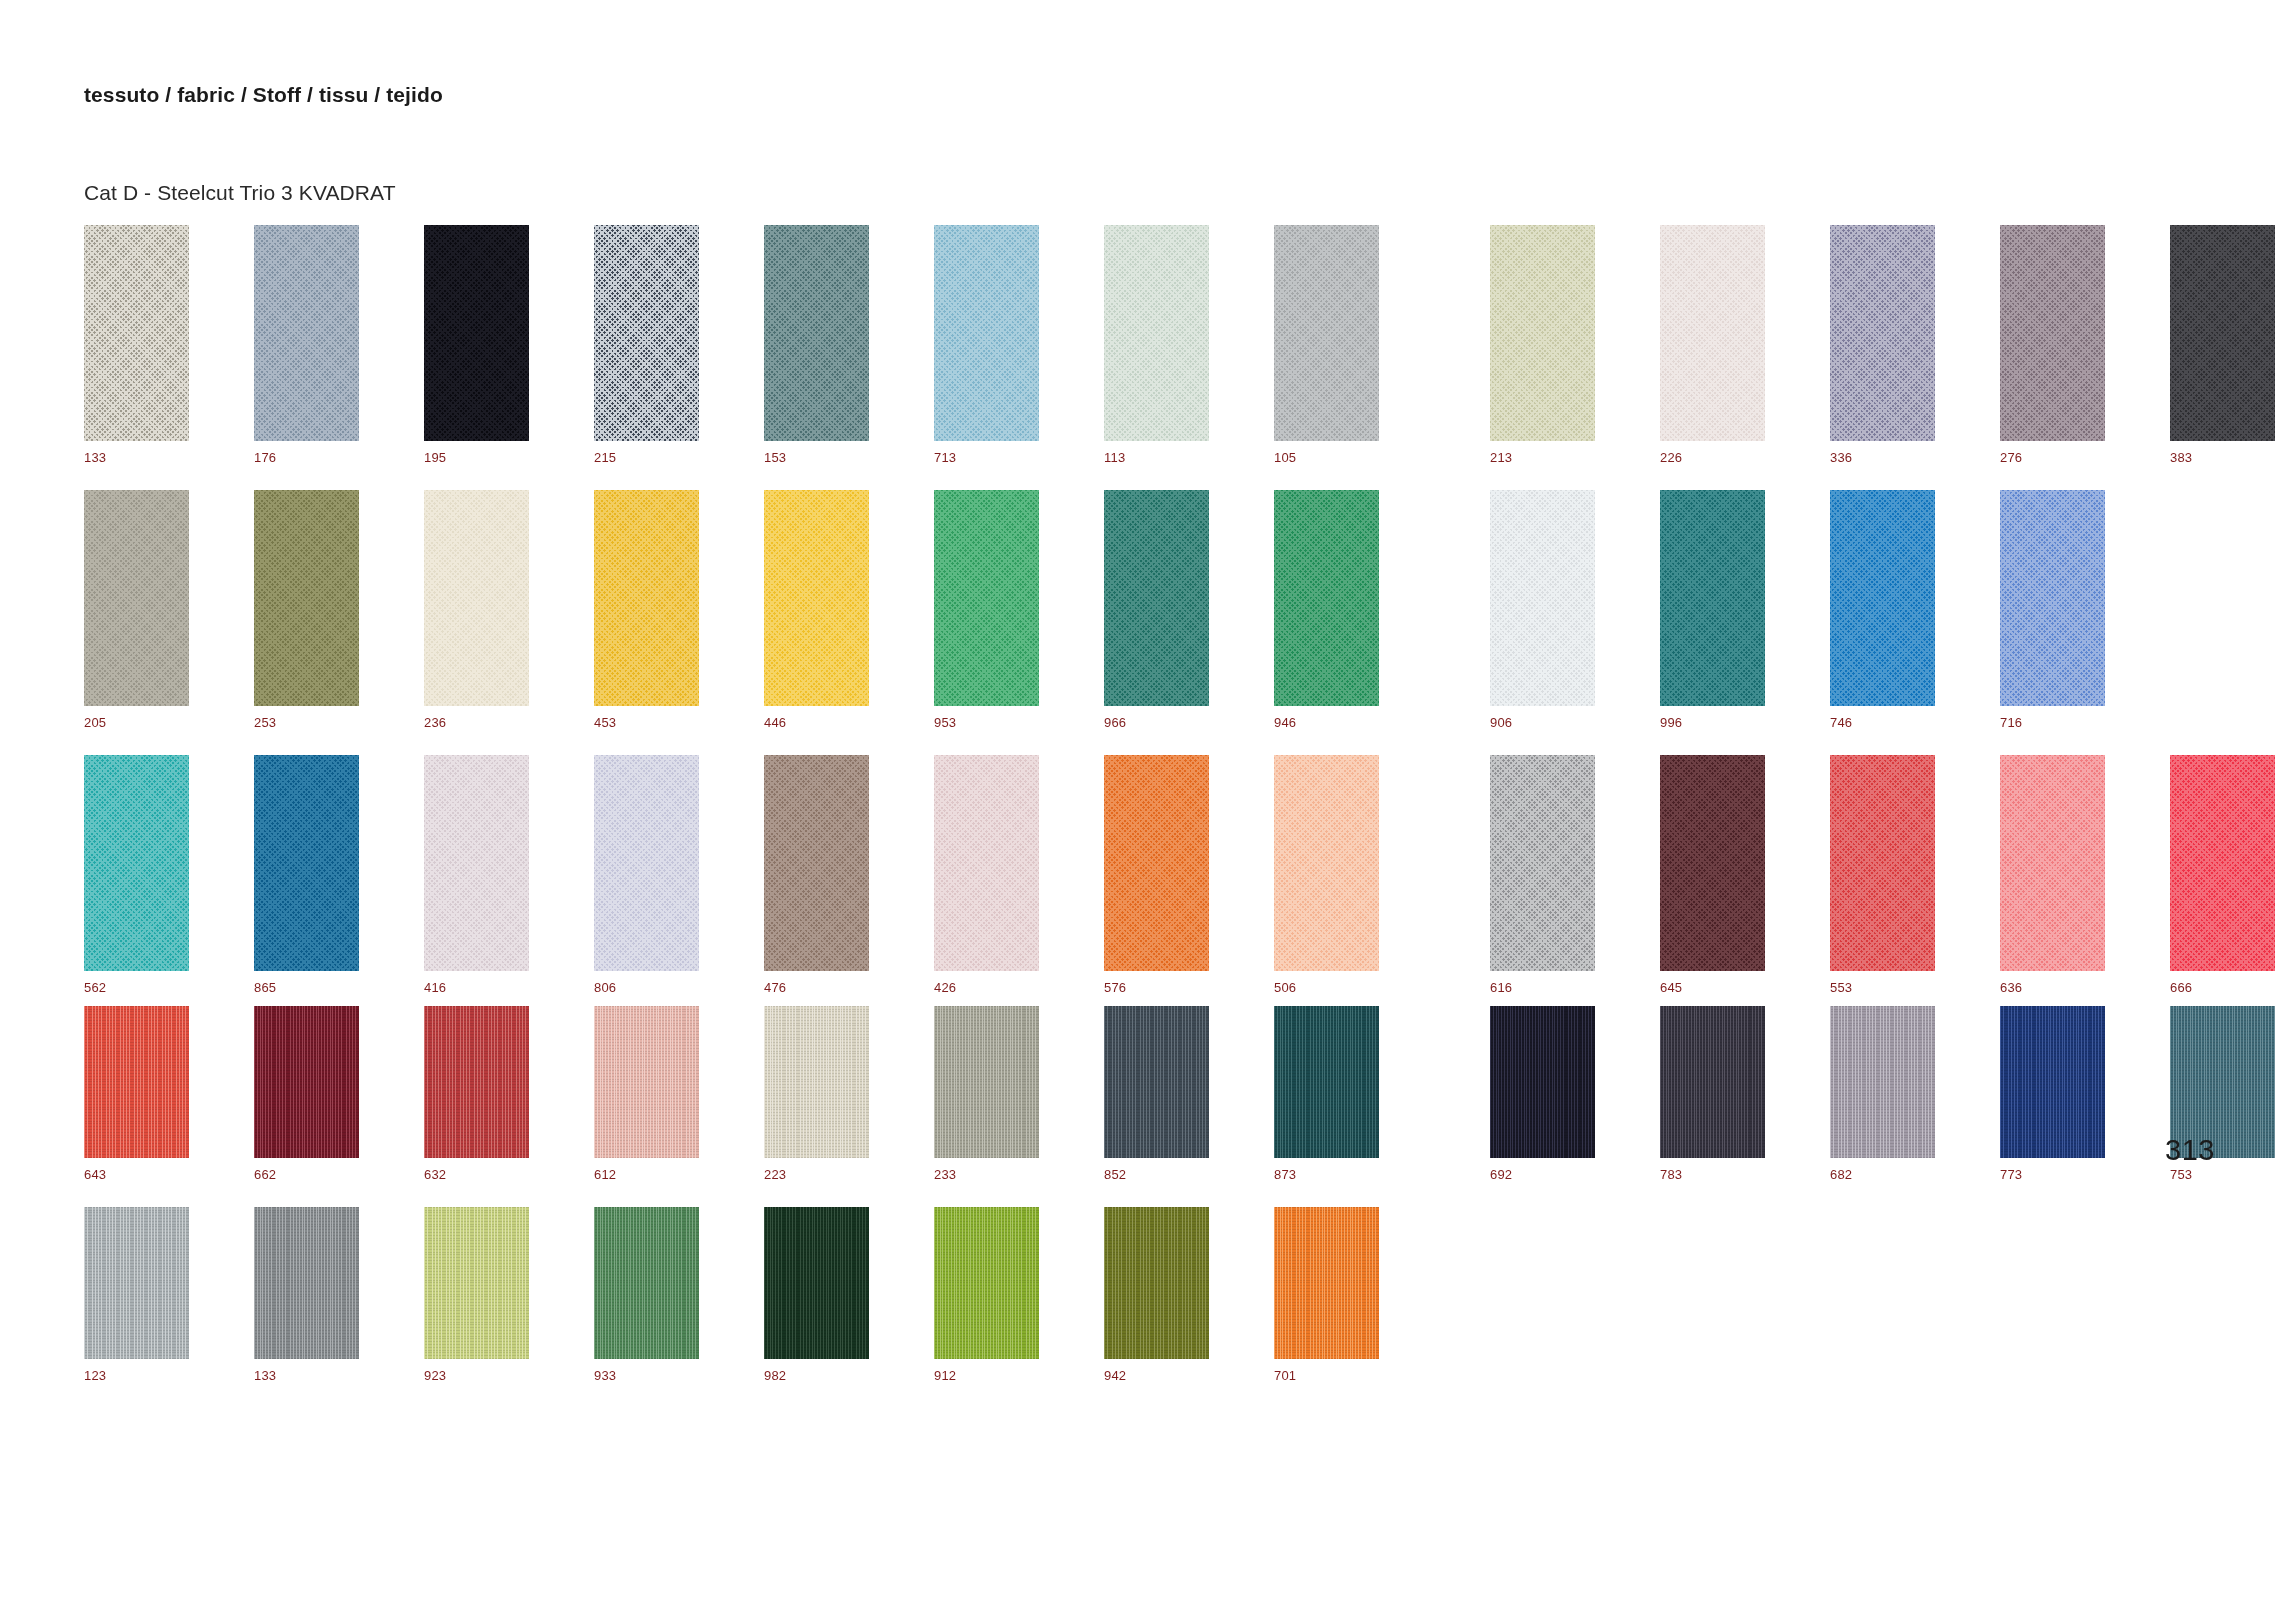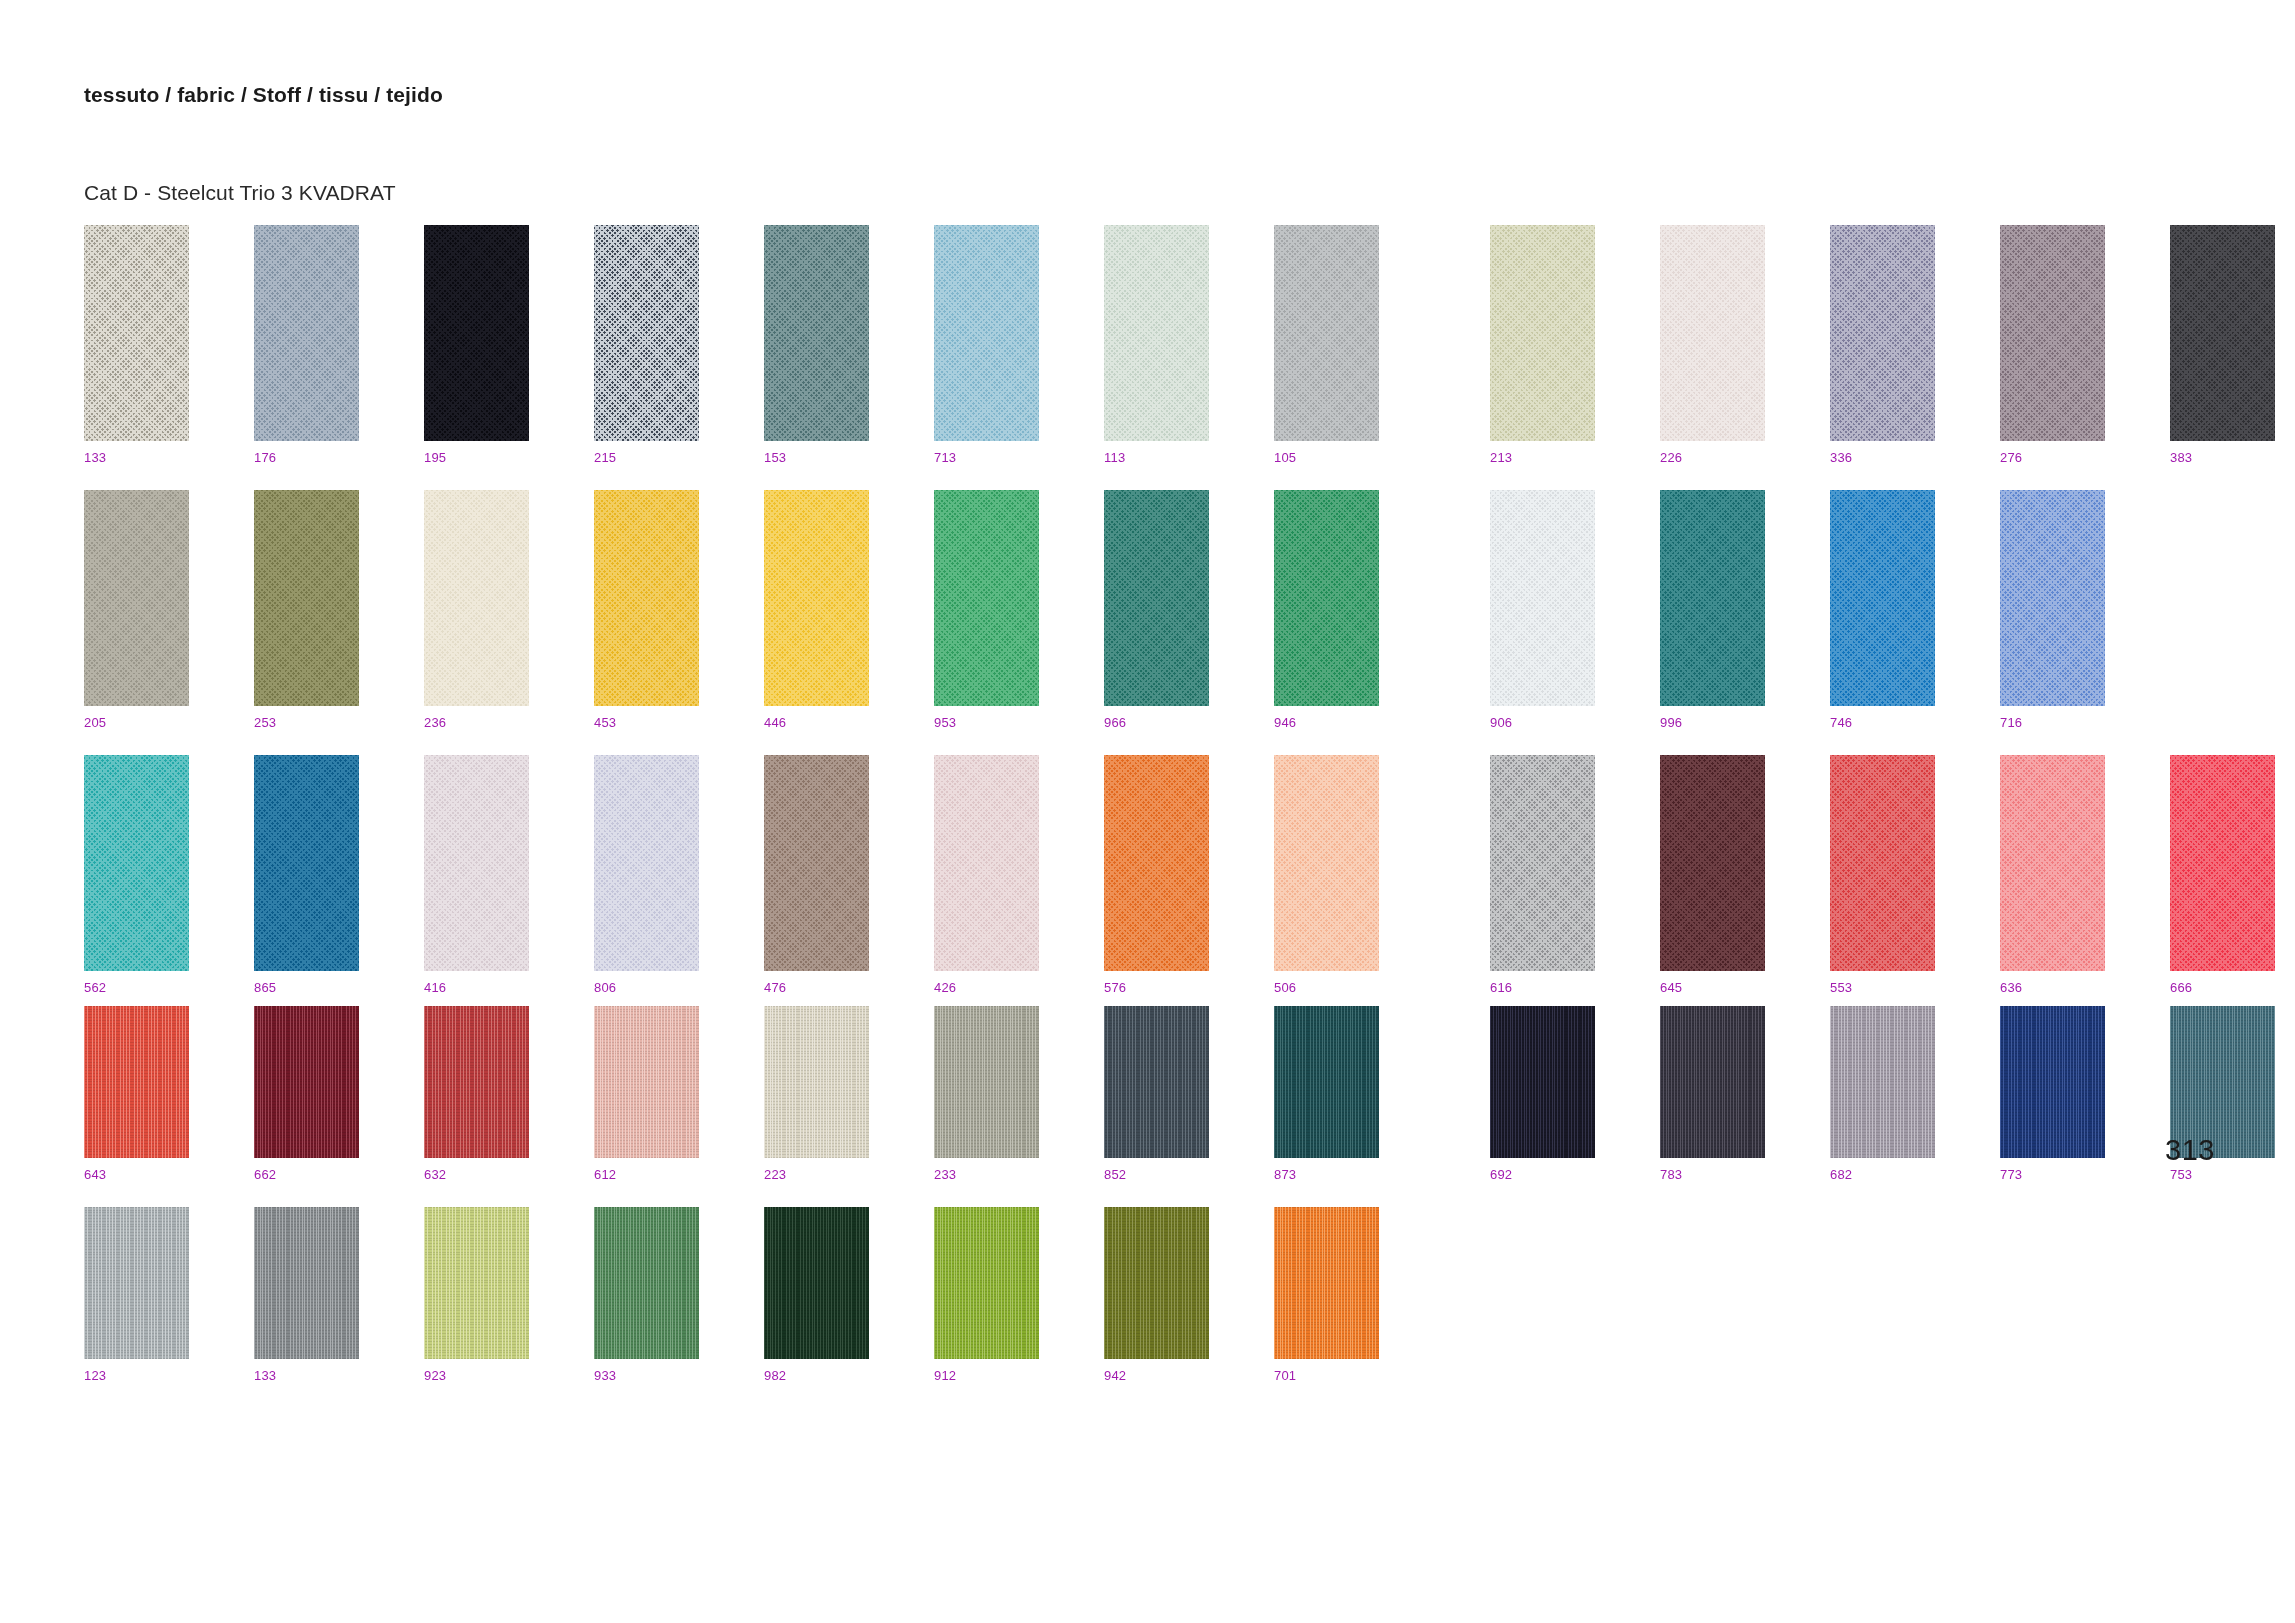--- a/index.html
+++ b/index.html
@@ -75,21 +75,21 @@
     position: relative;
     overflow: hidden;
   }
   .swatch .weave {
     position: absolute;
     left: 0; top: 0; right: 0; bottom: 0;
   }
   .swatch-label {
     margin-top: 10px;
     font-size: 13px;
-    color: #a21caf;
+    color: #7f1d1d;
     letter-spacing: 0.2px;
     line-height: 1;
   }
 
   
   .cat-c .swatch {
     height: 152px;
   }
 
   .page-number {

